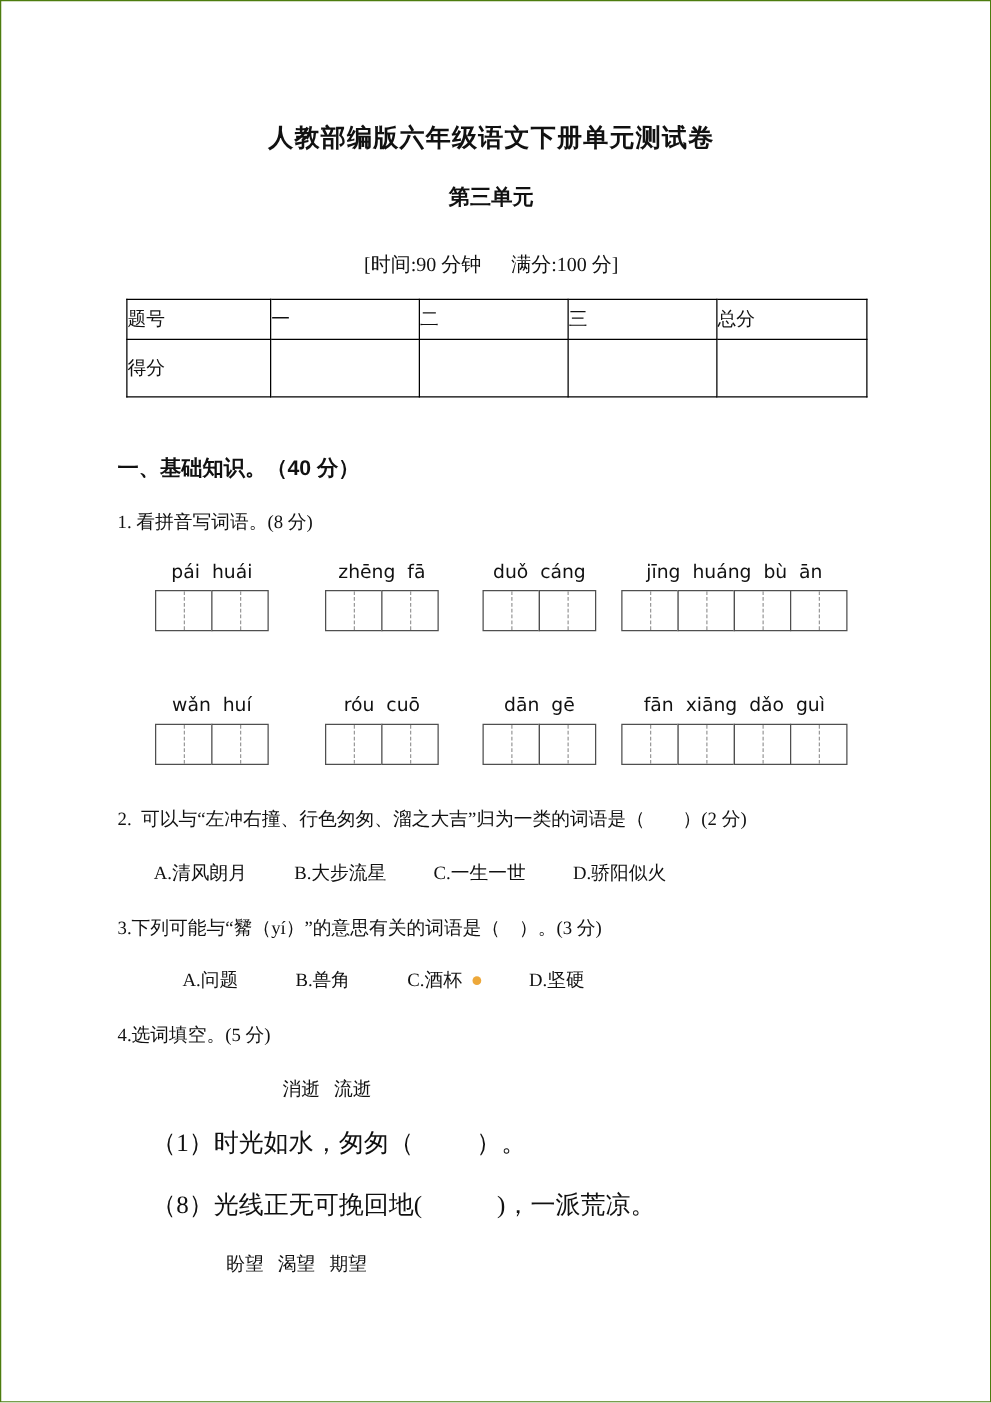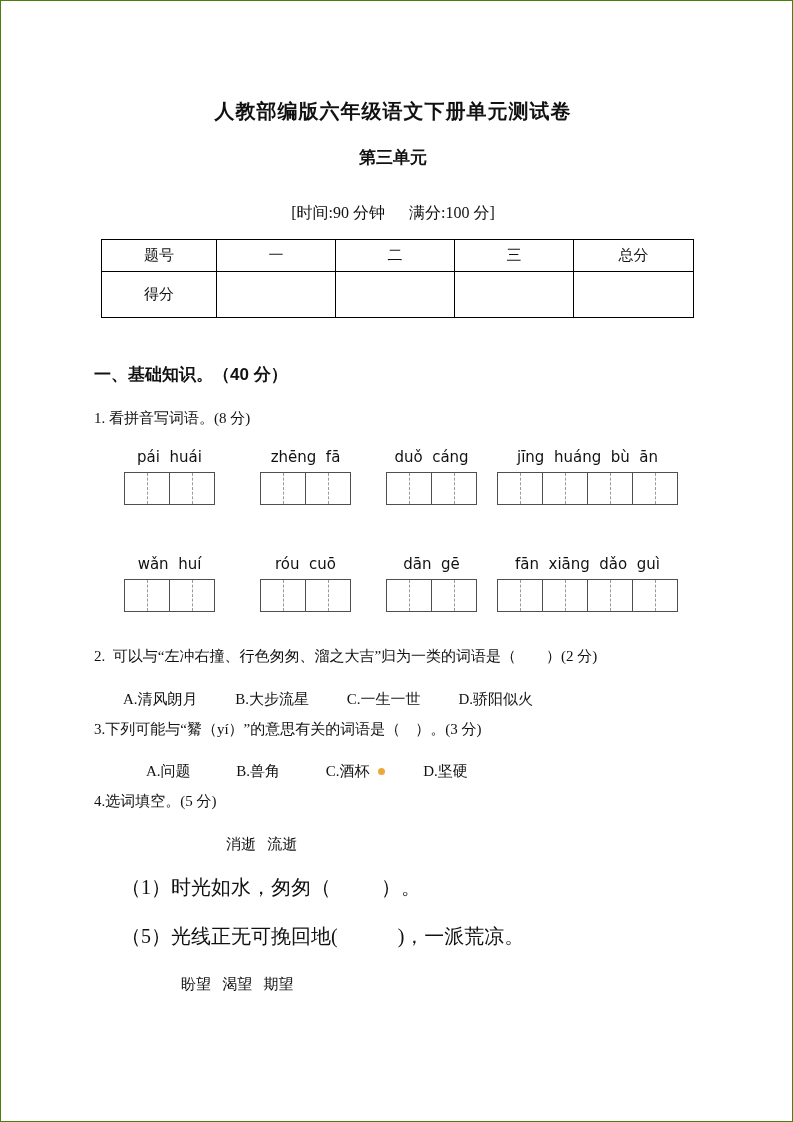--- a/index.html
+++ b/index.html
@@ -41,21 +41,21 @@
   }
   table.score {
     border-collapse: collapse;
     width: 592px;
     margin-top: 16px;
     margin-left: 7px;
     table-layout: fixed;
   }
   table.score td {
     border: 1px solid #000;
-    text-align: center;
+    text-align: left;
     vertical-align: middle;
     font-size: 15px;
     margin-top: 40px;
   }
   table.score tr.h td { height: 32px; }
   table.score tr.s td { height: 46px; }
   .sec-heading {
     margin-top: 46px;
     font-family: "Liberation Sans", sans-serif;
     font-weight: bold;
@@ -63,21 +63,21 @@
     line-height: 1.3;
   }
   .qline {
     font-size: 15px;
     margin-top: 22px;
     white-space: pre;
     line-height: 1.35;
     font-family: Liberation Serif, serif;
   }
   .qline.q2 { margin-top: 34px; }
-  .qline.q3 { margin-top: 10px; }
+  .qline.q3 { margin-top: 24px; }
   .pin-row { display: flex; align-items: flex-end; margin-top: 20px; }
   .pin-row.second { margin-top: 50px; }
   .pin-group { display: flex; flex-direction: column; align-items: center; }
   .pin-row .pin-group:nth-child(1) { margin-left: 30px; }
   .pin-row .pin-group:nth-child(2) { margin-left: 45px; }
   .pin-row .pin-group:nth-child(3) { margin-left: 35px; }
   .pin-row .pin-group:nth-child(4) { margin-left: 20px; }
   .pinyin {
     font-family: "DejaVu Sans", sans-serif;
     font-size: 15px;
@@ -241,16 +241,16 @@
     <span class="opt">A.问题</span>
     <span class="opt">B.兽角</span>
     <span class="opt no-gap">C.酒杯</span>
     <span class="dot"></span>
     <span class="opt">D.坚硬</span>
   </div>
 
   <div class="qline q3">4.选词填空。(5 分)</div>
   <div class="bank one">消逝   流逝</div>
   <div class="item one">（1）时光如水，匆匆（          ）。</div>
-  <div class="item two">（5）光线正无可挽回地(            )，一派荒凉。</div>
+  <div class="item two">（8）光线正无可挽回地(            )，一派荒凉。</div>
   <div class="bank two">盼望   渴望   期望</div>
 
 </div>
 
 </body></html>

